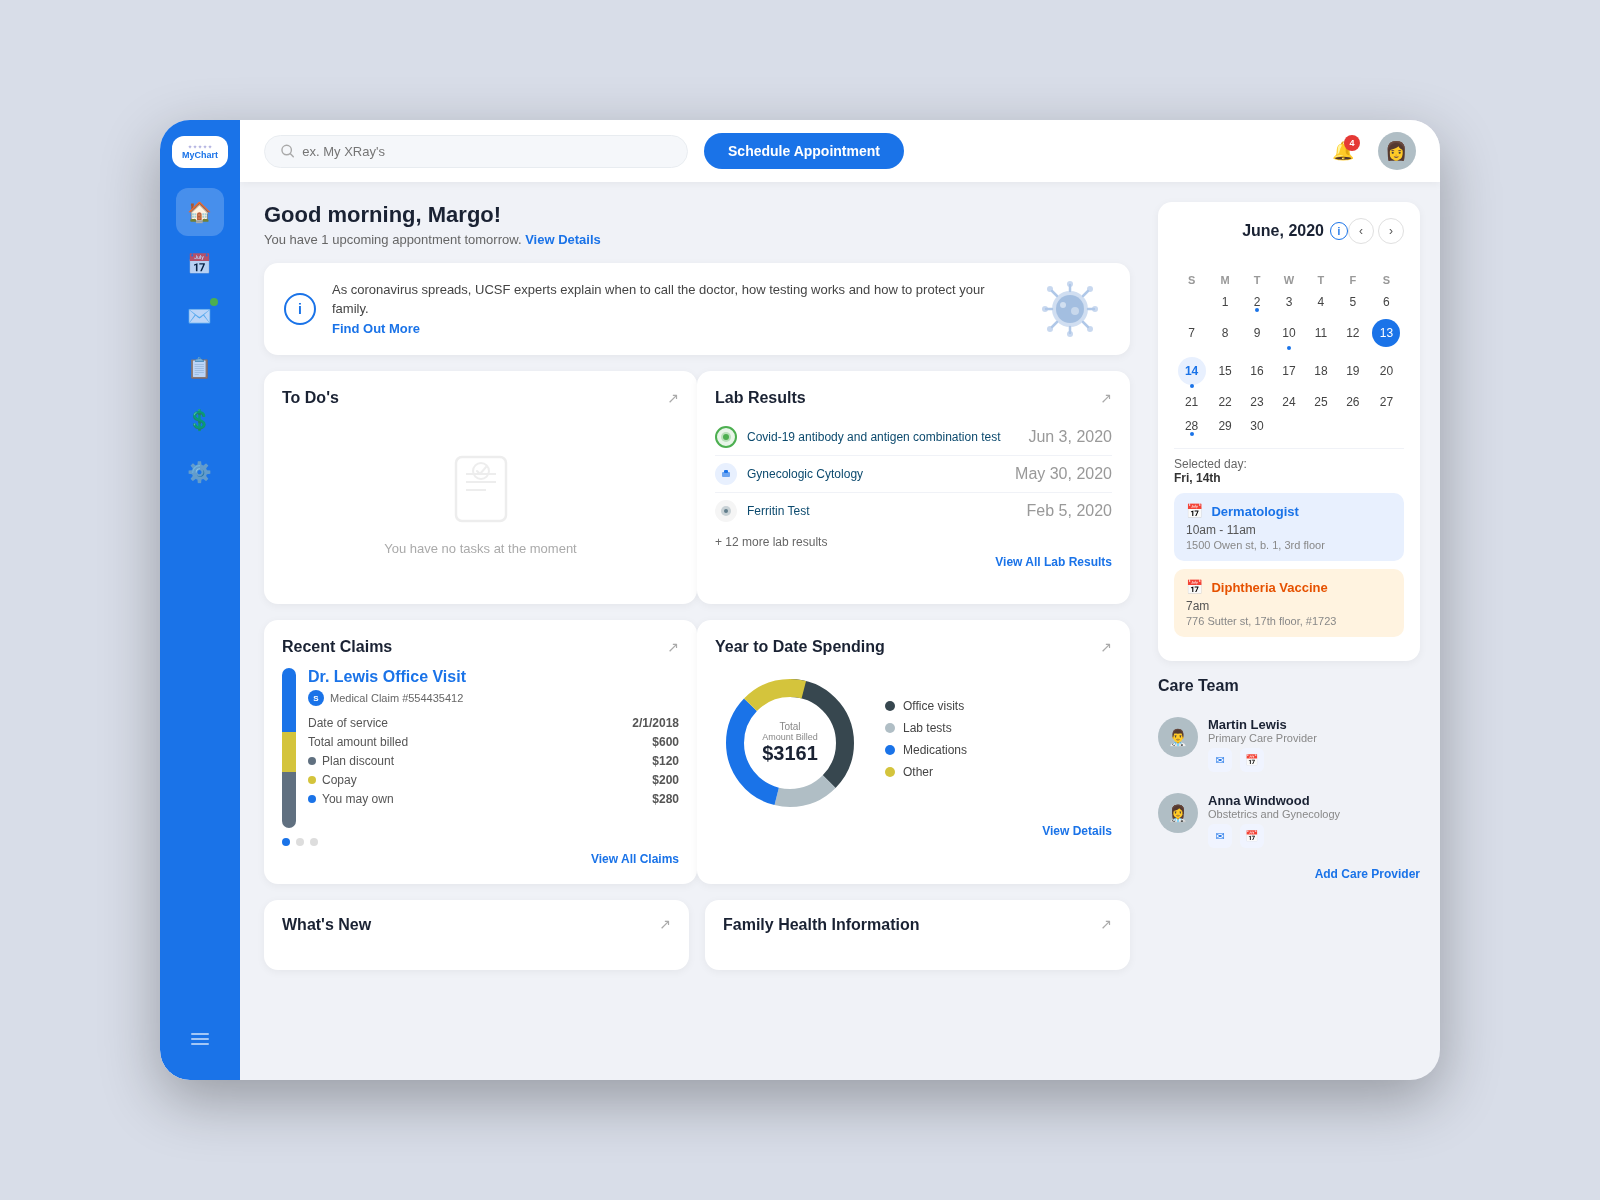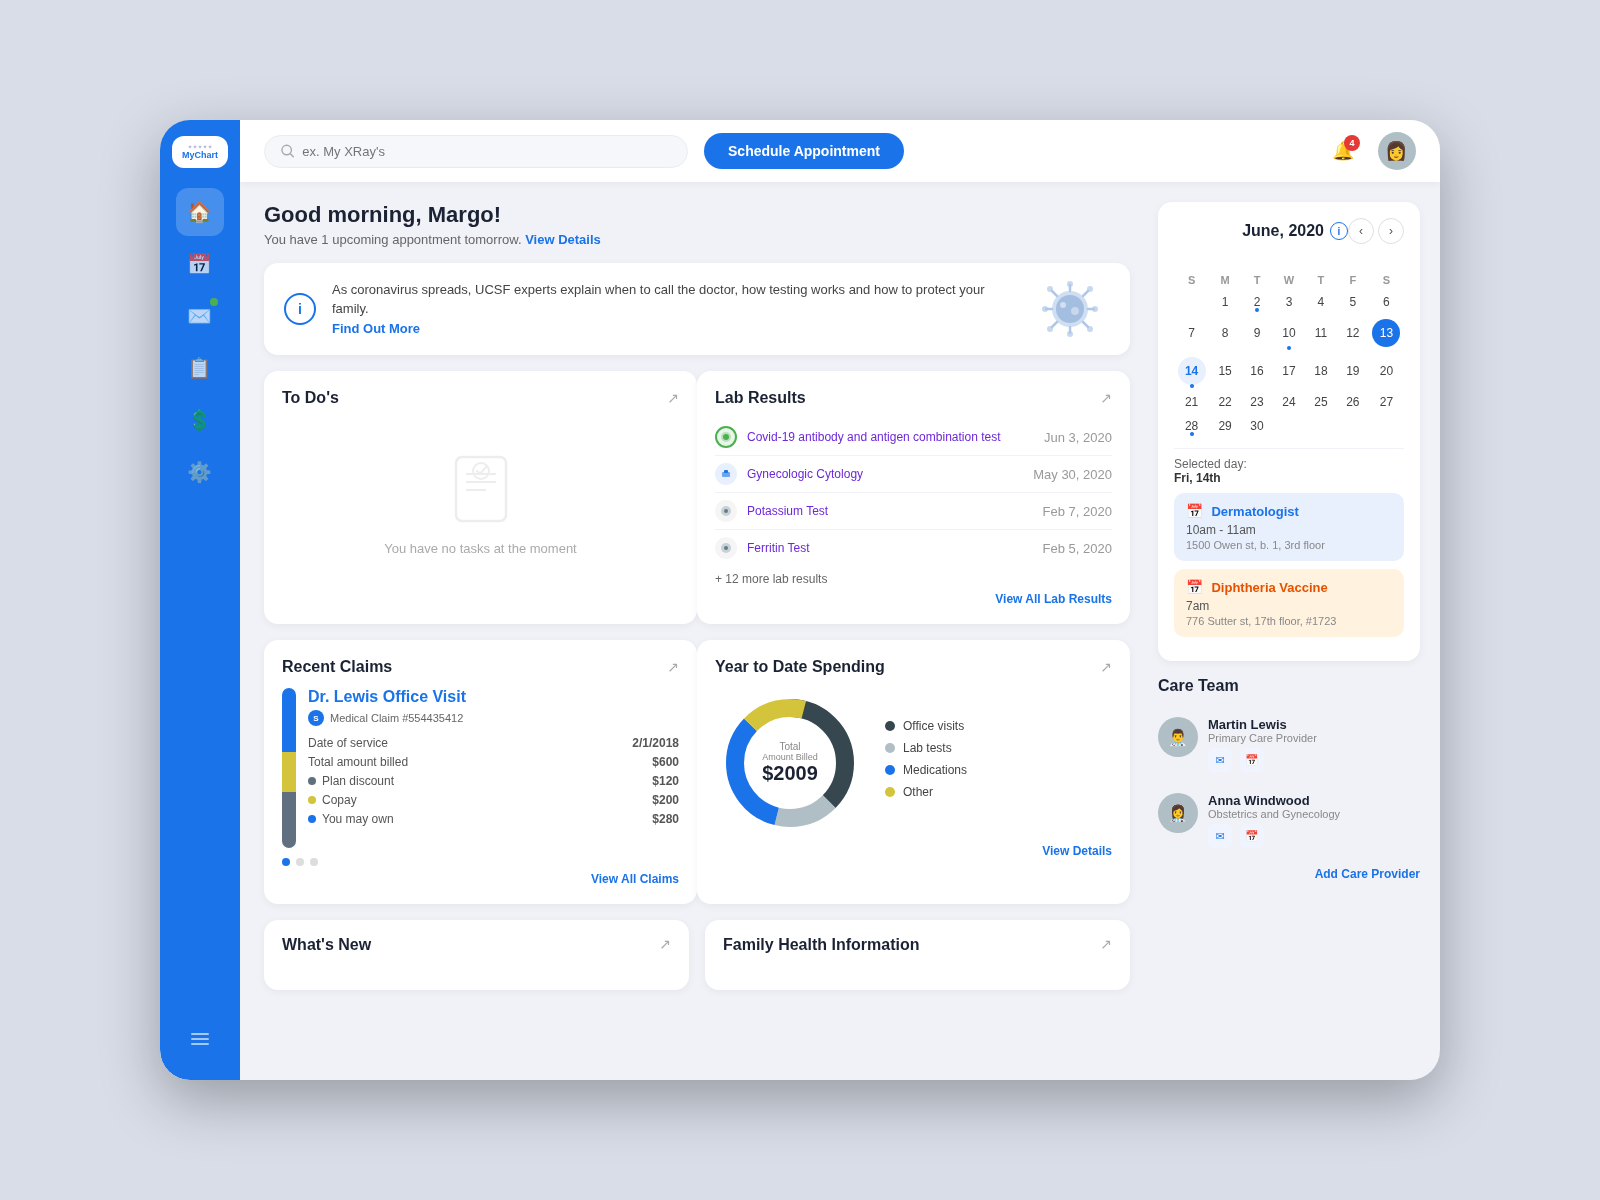--- a/index.html
+++ b/index.html
@@ -281,22 +281,22 @@
     .lab-dot {
       width: 22px;
       height: 22px;
       border-radius: 50%;
       flex-shrink: 0;
       display: flex;
       align-items: center;
       justify-content: center;
       font-size: 10px;
     }
-    .lab-name { flex: 1; font-size: 12px; color: #6d28d9; font-weight: 500; }
-    .lab-date { font-size: 13px; color: #999; }
+    .lab-name { flex: 1; font-size: 12px; color: #0c4a6e; font-weight: 500; }
+    .lab-date { font-size: 16px; color: #999; }
     .more-results { font-size: 12px; color: #666; margin: 6px 0; }
     .view-all-link {
       text-align: right;
       font-size: 12px;
       color: #1a73e8;
       font-weight: 600;
       cursor: pointer;
       display: block;
       margin-top: 6px;
     }
@@ -747,30 +747,20 @@
                 <span class="lab-name">Gynecologic Cytology</span>
                 <span class="lab-date">May 30, 2020</span>
               </div>
               <div class="lab-item">
                 <div class="lab-dot" style="background:#f5f5f5;">
                   <svg width="12" height="12" viewBox="0 0 12 12">
                       <circle cx="6" cy="6" r="5" fill="#607d8b" opacity="0.3"></circle>
                       <circle cx="6" cy="6" r="2" fill="#607d8b"></circle>
                     </svg>
                 </div>
-                <span class="lab-name">Potassium Test</span>
-                <span class="lab-date">Feb 7, 2020</span>
-              </div>
-              <div class="lab-item">
-                <div class="lab-dot" style="background:#f5f5f5;">
-                  <svg width="12" height="12" viewBox="0 0 12 12">
-                      <circle cx="6" cy="6" r="5" fill="#607d8b" opacity="0.3"></circle>
-                      <circle cx="6" cy="6" r="2" fill="#607d8b"></circle>
-                    </svg>
-                </div>
                 <span class="lab-name">Ferritin Test</span>
                 <span class="lab-date">Feb 5, 2020</span>
               </div>
             </div>
             <div class="more-results">+ 12 more lab results</div>
             <a class="view-all-link">View All Lab Results</a>
           </div>
         </div>
 
         <div class="cards-row">
@@ -831,21 +821,21 @@
                 <svg width="150" height="150" viewBox="0 0 150 150">
 
                   <circle cx="75" cy="75" r="55" fill="none" stroke="#37474f" stroke-width="18" stroke-dasharray="129 217" stroke-dashoffset="0" transform="rotate(-90 75 75)"></circle>
                   <circle cx="75" cy="75" r="55" fill="none" stroke="#b0bec5" stroke-width="18" stroke-dasharray="57 289" stroke-dashoffset="-129" transform="rotate(-90 75 75)"></circle>
                   <circle cx="75" cy="75" r="55" fill="none" stroke="#1a73e8" stroke-width="18" stroke-dasharray="115 231" stroke-dashoffset="-186" transform="rotate(-90 75 75)"></circle>
                   <circle cx="75" cy="75" r="55" fill="none" stroke="#d4c43c" stroke-width="18" stroke-dasharray="59 287" stroke-dashoffset="-301" transform="rotate(-90 75 75)"></circle>
                 </svg>
                 <div class="donut-center">
                   <div class="donut-label">Total</div>
                   <div class="donut-sublabel">Amount Billed</div>
-                  <div class="donut-amount">$2009</div>
+                  <div class="donut-amount">$3161</div>
                 </div>
               </div>
               <div class="ytd-legend">
                 <div class="legend-item">
                   <div class="legend-dot" style="background:#37474f;"></div>
                   <span>Office visits</span>
                 </div>
                 <div class="legend-item">
                   <div class="legend-dot" style="background:#b0bec5;"></div>
                   <span>Lab tests</span>

